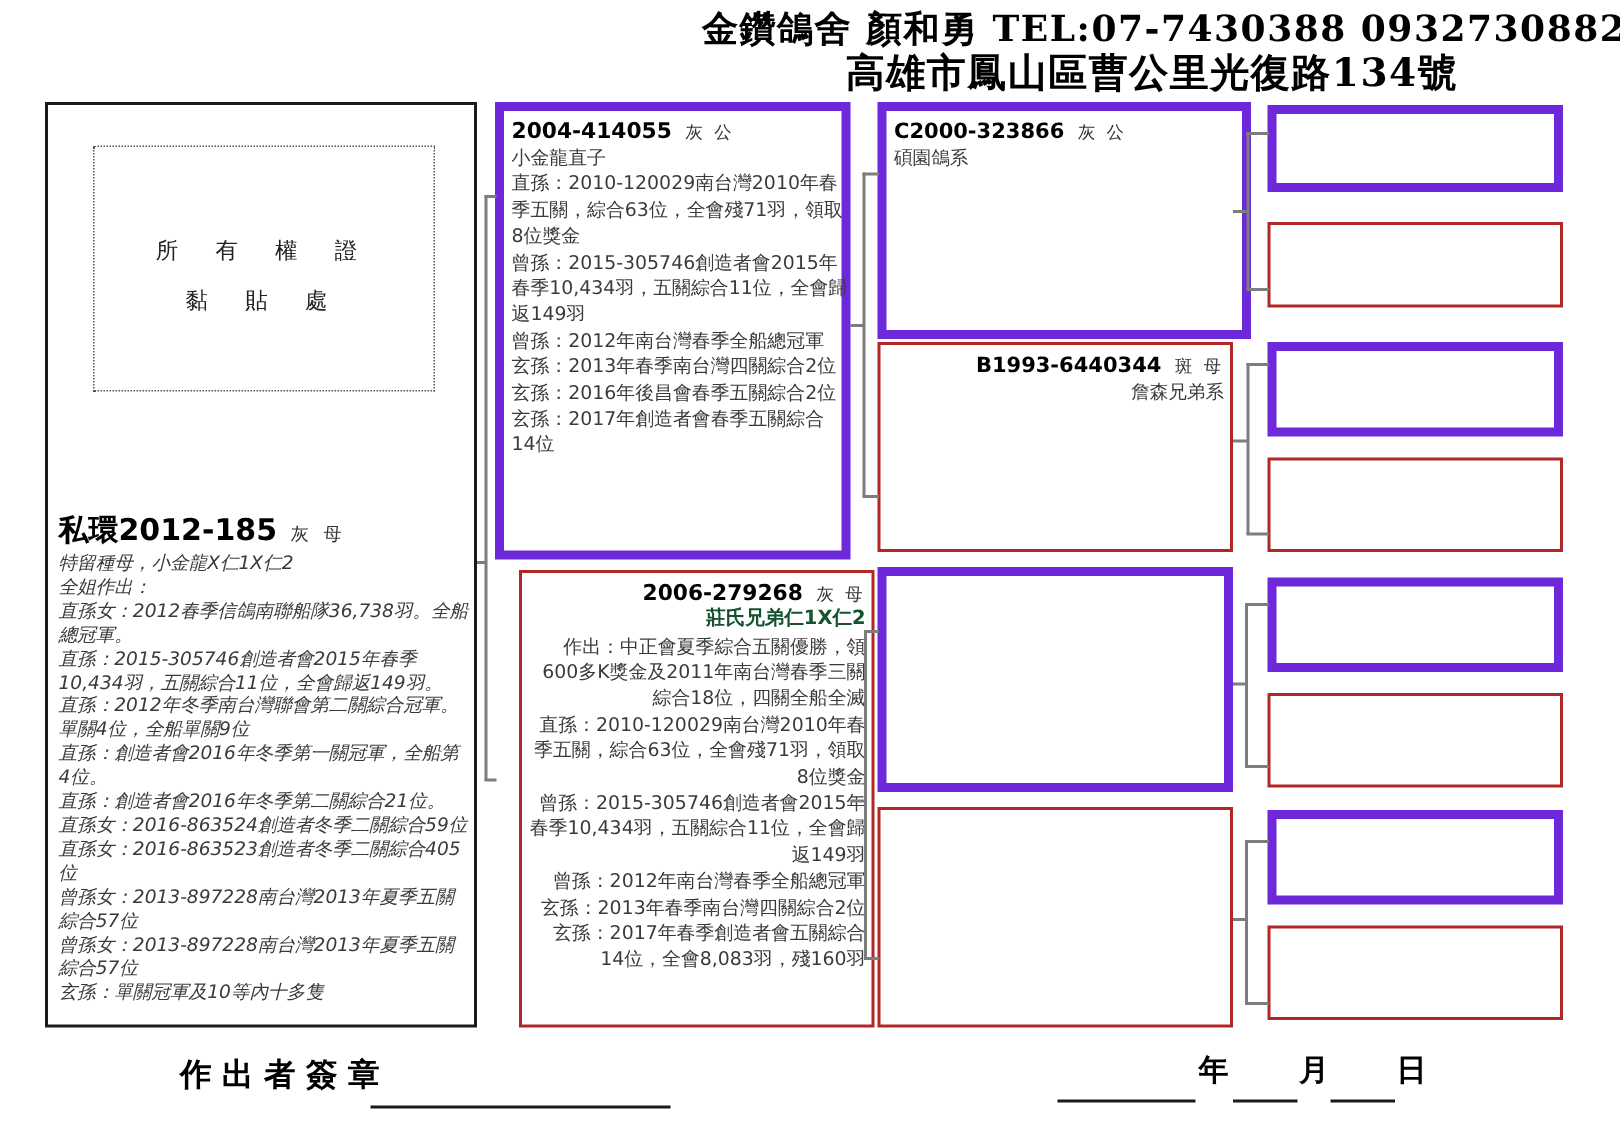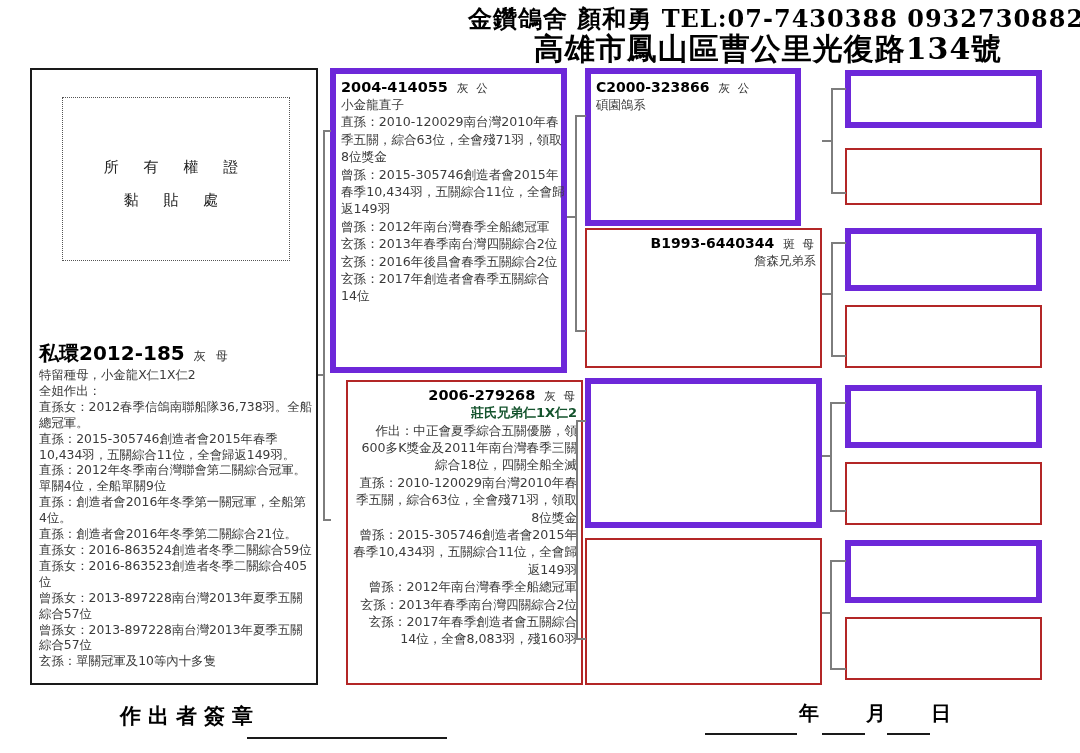--- a/index.html
+++ b/index.html
@@ -5,51 +5,51 @@
   html,body{margin:0;padding:0;background:#ffffff;}
   .sheet{
     position:relative;width:1080px;height:753px;background:#ffffff;
     font-family:"DejaVu Sans","Liberation Sans",sans-serif;color:#333;
     overflow:hidden;
   }
   
   .header{position:absolute;left:468px;top:4px;width:600px;
     font-family:"DejaVu Serif","Liberation Serif",serif;font-weight:bold;color:#000;text-align:center;}
   .header .h1{font-size:24px;line-height:30px;letter-spacing:1px;white-space:nowrap;}
-  .header .h2{font-size:30px;line-height:30px;letter-spacing:1px;white-space:nowrap;}
+  .header .h2{font-size:26px;line-height:30px;letter-spacing:1px;white-space:nowrap;}
 
   
   .box{position:absolute;background:#fff;box-sizing:border-box;}
   .black-border{border:2px solid #1a1a1a;}
   .blue-border{border:6px solid #6d28d9;}
   .red-border{border:2px solid #b32626;text-align:right;}
 
   
   .owner{left:30px;top:68px;width:288px;height:617px;}
   .stamp{position:absolute;left:30px;top:27px;width:226px;height:162px;
     border:1px dotted #555;text-align:center;color:#222;
     font-size:15px;letter-spacing:10px;}
   .stamp .s1{margin-top:60px;}
   .stamp .s2{margin-top:14px;}
   .owner-body{position:absolute;left:7px;top:270px;width:274px;}
   .title-row .ring-big{font-size:20px;font-weight:bold;color:#000;}
   .title-row .sex{font-size:12px;color:#333;margin-left:4px;letter-spacing:3px;}
-  .owner-body .line{font-size:12.4px;line-height:15.9px;color:#3a3a3a;}
+  .owner-body .line{font-size:12.4px;line-height:15.9px;color:#3a3a3a;font-style:italic;}
 
   
   .sire{left:330px;top:68px;width:237px;height:305px;}
   .dam{left:346px;top:380px;width:237px;height:305px;}
   .pbody{position:absolute;left:5px;top:3px;width:224px;}
   .pbody .ring{font-size:14.5px;font-weight:bold;color:#000;}
   .pbody .sex{font-size:11.5px;color:#333;margin-left:4px;letter-spacing:2px;}
   .pbody .strain{font-size:13px;font-weight:bold;color:#14532d;line-height:17.5px;}
   .pbody .line{font-size:12.6px;line-height:17.4px;color:#3a3a3a;}
 
   
-  .gp1{left:585px;top:68px;width:216px;height:158px;text-decoration:underline;}
+  .gp1{left:585px;top:68px;width:249px;height:158px;text-decoration:underline;}
   .gp2{left:585px;top:228px;width:237px;height:140px;}
   .gp3{left:585px;top:378px;width:237px;height:150px;}
   .gp4{left:585px;top:538px;width:237px;height:147px;}
   .gpbody{position:absolute;left:5px;top:3px;width:224px;}
   .gpbody .ring{font-size:14px;font-weight:bold;color:#000;}
   .gpbody .sex{font-size:11.5px;color:#333;margin-left:4px;letter-spacing:2px;}
   .gpbody .line{font-size:12.4px;line-height:17px;color:#3a3a3a;}
 
   
   .ggp{left:845px;width:197px;}

